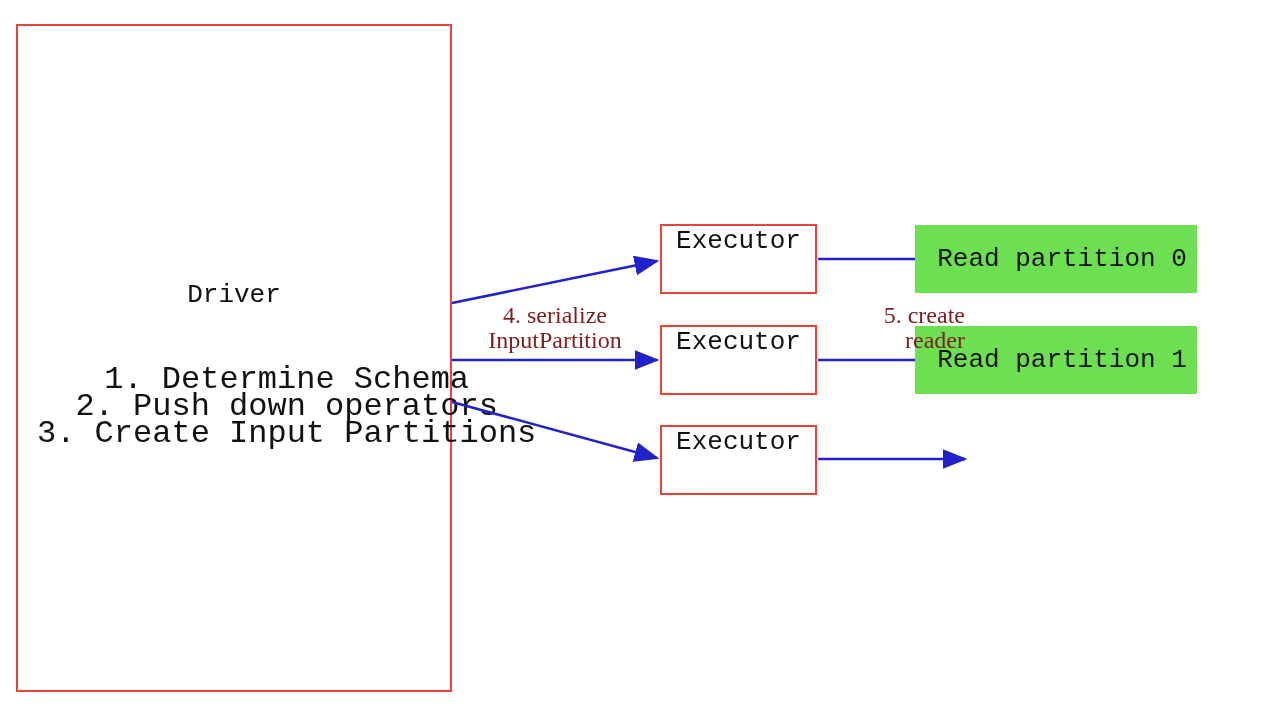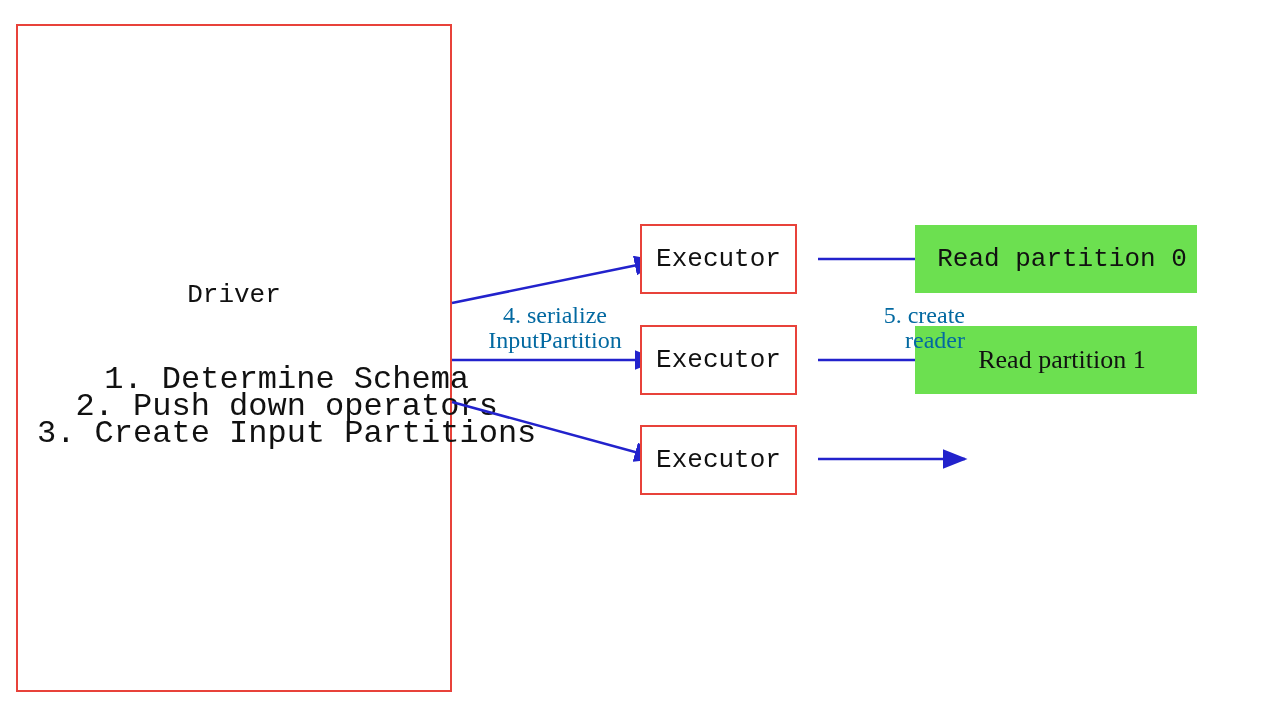--- a/index.html
+++ b/index.html
@@ -32,53 +32,53 @@
   }
   .driver-steps {
     position: absolute;
     left: 19px; top: 340px;
     font-size: 32px;
     line-height: 27px;
     white-space: pre;
     text-align: center;
   }
   .executor-box {
-    left: 640px;
+    left: 660px;
     width: 157px; height: 70px;
     display: flex;
-    align-items: center;
+    align-items: flex-start;
     justify-content: center;
     font-size: 26px;
   }
   .exec-0 { top: 224px; }
   .exec-1 { top: 325px; }
   .exec-2 { top: 425px; }
   .partition-box {
     position: absolute;
     box-sizing: border-box;
     left: 915px;
     width: 282px; height: 68px;
     background: var(--partition-green, #6ce050);
     display: flex;
     align-items: center;
     justify-content: center;
     font-size: 26px;
     padding-left: 12px;
   }
   .part-0 { top: 225px; }
-  .part-1 { top: 326px; font-family: Liberation Serif, serif; }
+  .part-1 { top: 326px; }
   .part-2 { top: 426px; }
   .edge-label {
     position: absolute;
     font-family: "Liberation Serif", serif;
     font-size: 24px;
     line-height: 25px;
     text-align: center;
     white-space: pre-line;
-    color: #0369a1;
+    color: #7f1d1d;
   }
   .label-serialize { left: 455px; top: 303px; width: 200px; }
   .label-reader    { left: 815px; top: 303px; width: 150px; text-align: right; }
   .arrow-layer {
     position: absolute;
     left: 0; top: 0;
     width: 1270px; height: 710px;
     pointer-events: none;
   }
   .arrow-line {

